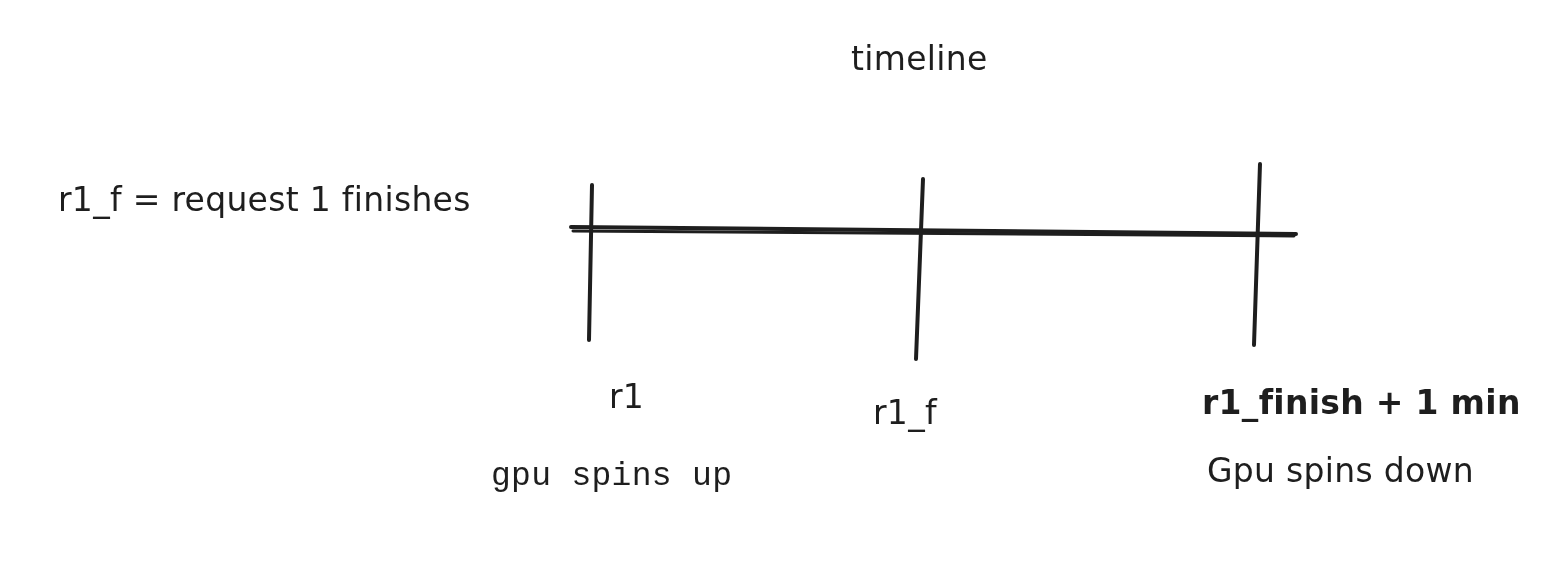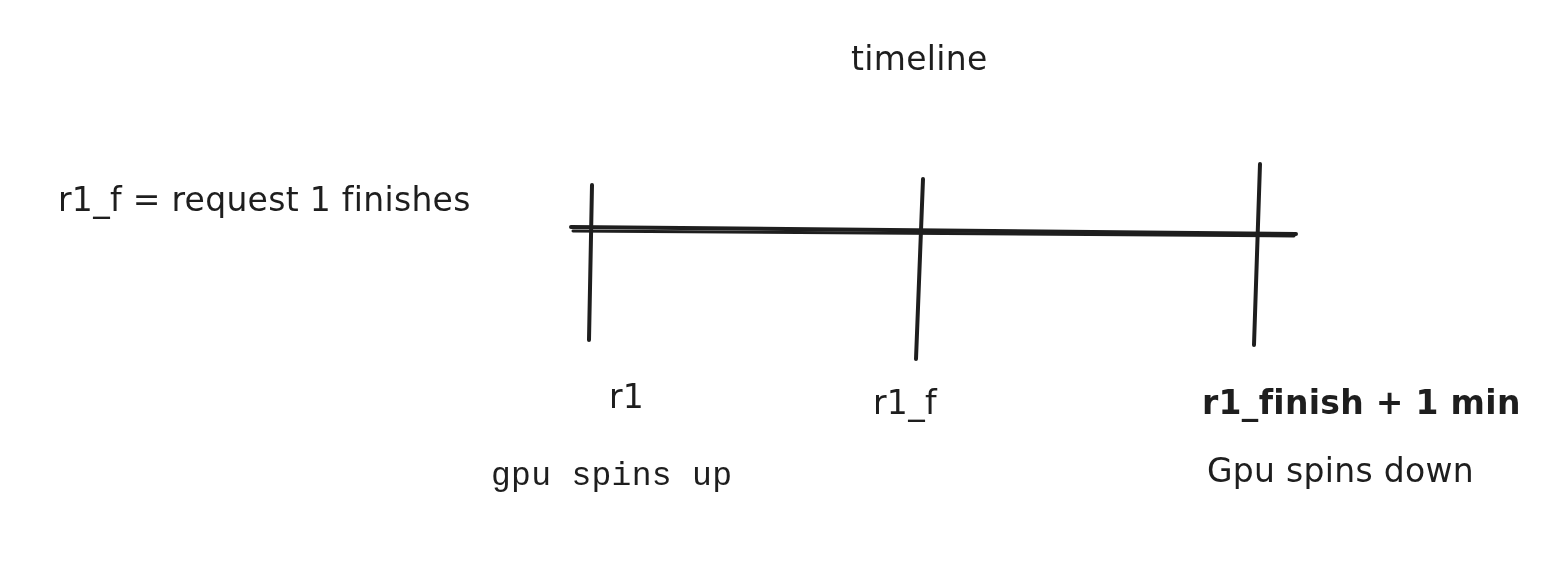--- a/index.html
+++ b/index.html
@@ -49,18 +49,18 @@
 
     <path d="M571 227 L1296 234" stroke="#1e1e1e" stroke-width="4" stroke-linecap="round" fill="none"></path>
     <path d="M573 231 L1294 236" stroke="#1e1e1e" stroke-width="3" stroke-linecap="round" fill="none"></path>
 
     <path d="M592 185 L589 340" stroke="#1e1e1e" stroke-width="4" stroke-linecap="round" fill="none"></path>
     <path d="M923 179 L916 359" stroke="#1e1e1e" stroke-width="4" stroke-linecap="round" fill="none"></path>
     <path d="M1260 164 L1254 345" stroke="#1e1e1e" stroke-width="4" stroke-linecap="round" fill="none"></path>
   </svg>
 
   <div class="txt" style="left:569px; top:380px;margin-left:40px;">r1</div>
-  <div class="txt" style="left:873px; top:386px;">r1_f</div>
+  <div class="txt" style="left:873px; top:396px;">r1_f</div>
   <div class="txt" style="left:1202px; top:386px;font-weight:bold;">r1_finish + 1 min</div>
 
   <div class="txt" style="left:491px; top:460px;font-family:Liberation Mono, monospace;">gpu spins up</div>
   <div class="txt" style="left:1192px; top:454px;margin-left:15px;">Gpu spins down</div>
 </div>
 
 </body></html>

